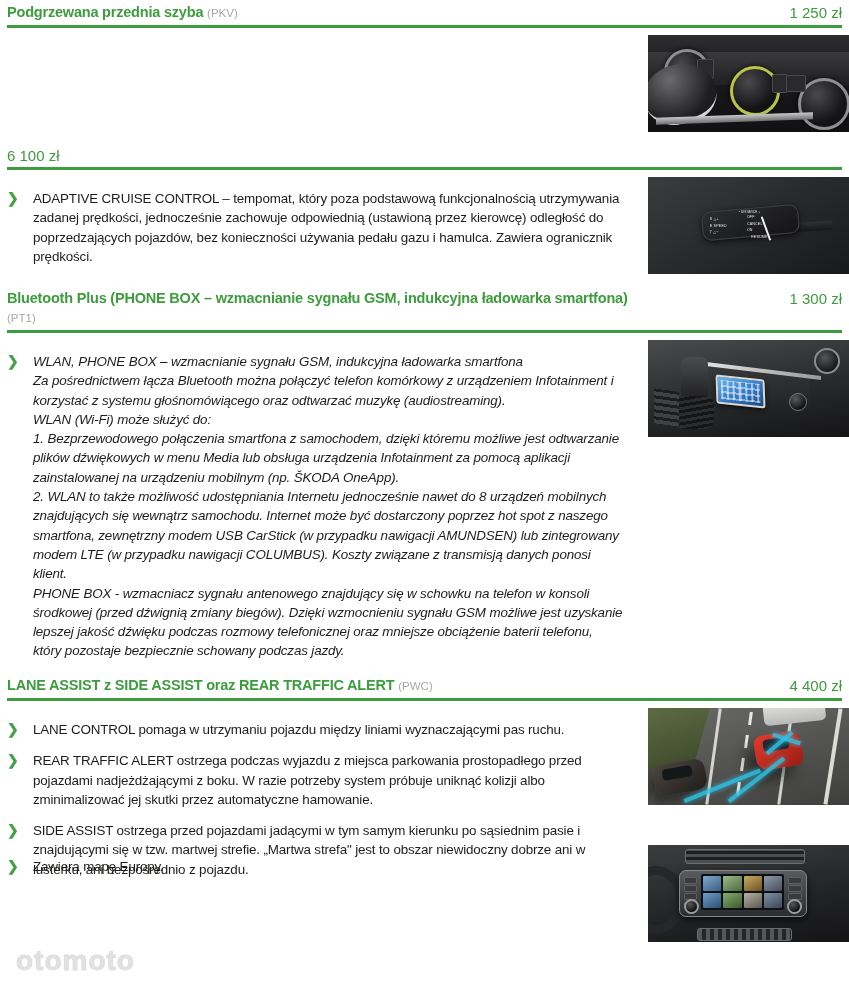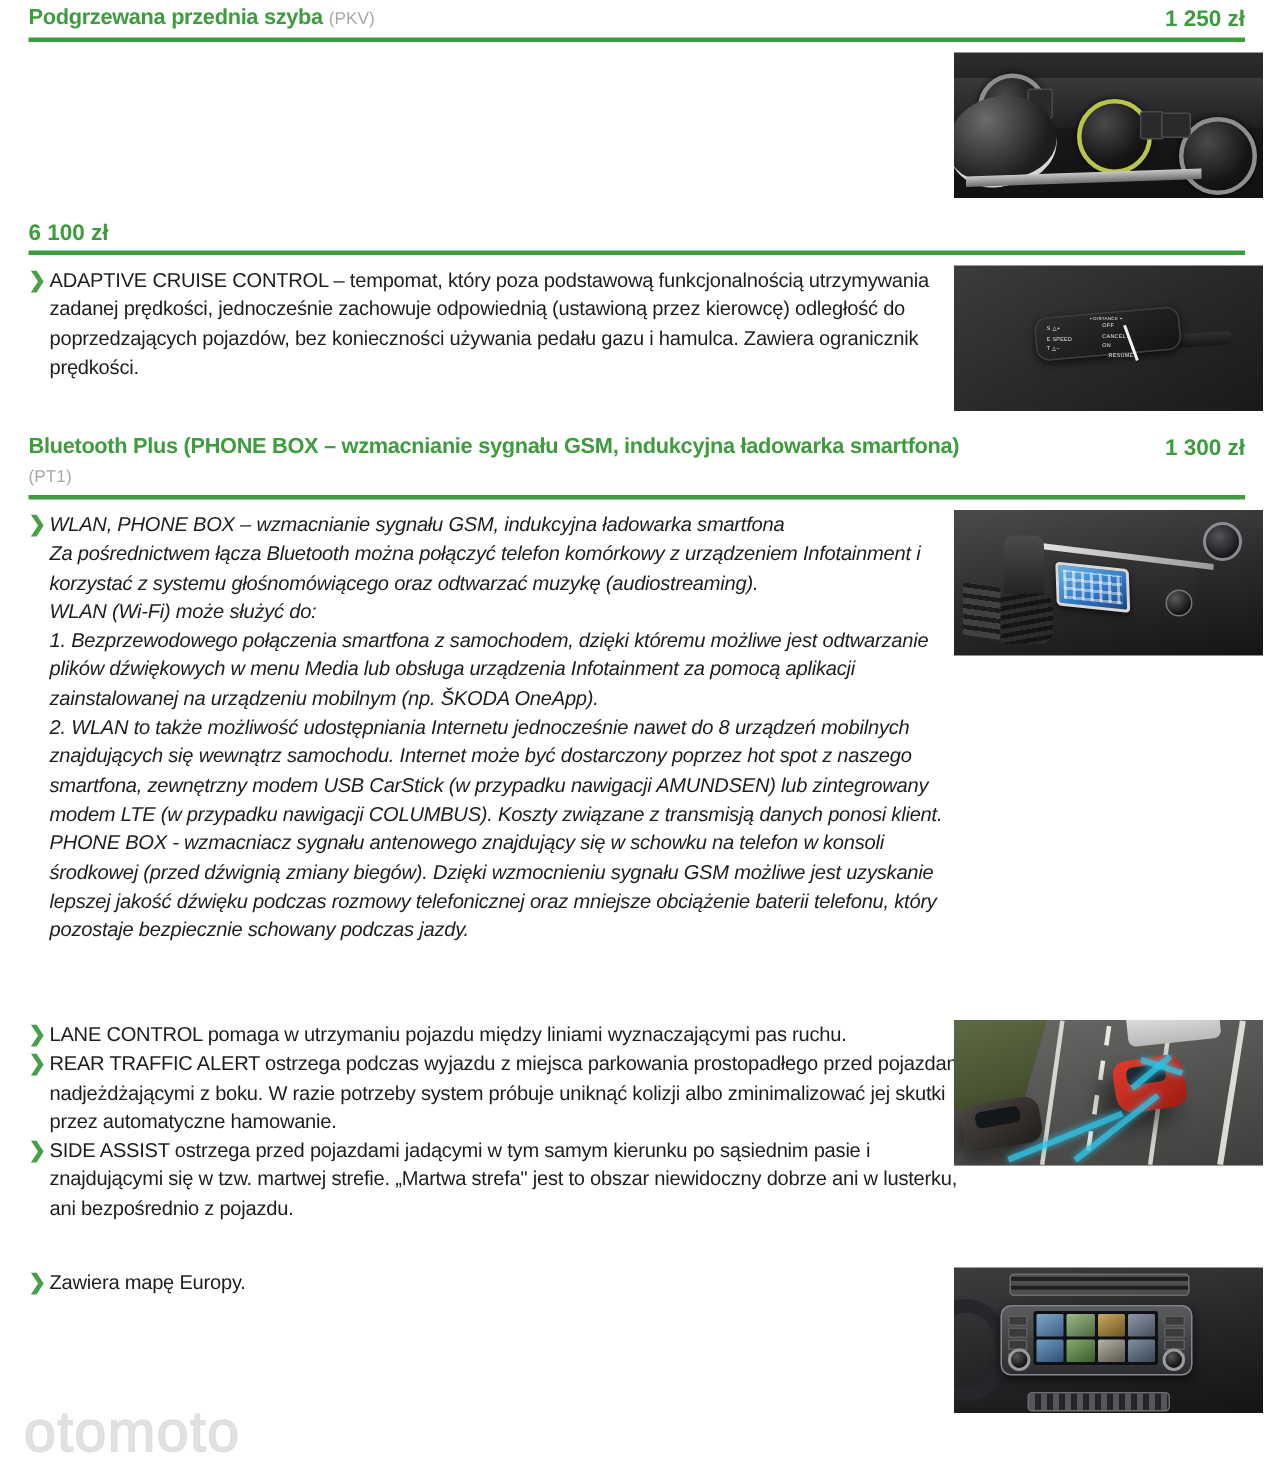--- a/index.html
+++ b/index.html
@@ -10,21 +10,21 @@
     background: #ffffff;
     font-family: "Liberation Sans", sans-serif;
     overflow: hidden;
   }
 
   .page {
     position: relative;
     width: 849px;
     height: 985px;
     background: #ffffff;
-    padding: 0 19px;
+    padding: 0 7px;
   }
 
   
   .section { position: relative; }
 
   .sec-head {
     display: flex;
     align-items: flex-start;
     justify-content: space-between;
     gap: 10px;
@@ -43,21 +43,21 @@
 
   .sec-code {
     color: #a8a8a8;
     font-weight: normal;
     font-size: 11.5px;
     letter-spacing: 0;
   }
 
   .sec-price {
     color: #3d9c3d;
-    font-weight: bold;
+    font-weight: normal;
     font-size: 15px;
     line-height: 19px;
     white-space: nowrap;
     flex: 0 0 auto;
     padding-top: 0px;
   }
 
   
   .sec-body {
     position: relative;
@@ -82,21 +82,21 @@
   .bullet .chev {
     position: absolute;
     left: 0;
     top: 0;
     color: #46a047;
     font-weight: bold;
     font-size: 14px;
     line-height: 19.3px;
   }
 
-  .bullet p { margin: 0; }
+  .bullet p { margin: 12px; }
 
   
   .photo {
     position: absolute;
     right: -12px;
     width: 206px;
     height: 97px;
     overflow: hidden;
     background: #1c1c1c;
   }
@@ -331,21 +331,21 @@
   .p5 .wheel {
     position:absolute; left:-10%; top:22%; width:28%; height:70%;
     border-radius:50%;
     border:9px solid #26272a;
     background: transparent;
   }
 
   
   .watermark {
     position:absolute; left:16px; bottom:8px;
-    font-size:38px; font-weight:normal; letter-spacing:1px;
+    font-size:28px; font-weight:bold; letter-spacing:1px;
     color:rgba(255,255,255,0);
     text-shadow: 0 0 1px rgba(200,200,200,.55), 1px 1px 0 rgba(255,255,255,.9);
     -webkit-text-stroke: 1px rgba(215,215,215,.75);
     user-select:none;
     font-family:"Liberation Sans", sans-serif;
   }
 </style>
 </head>
 <body>
 
@@ -434,20 +434,27 @@
           <div class="gaiter"></div>
           <div class="phone"></div>
           <div class="pad"></div>
           <div class="knb"></div>
         </div>
       </div>
     </div>
   </div>
 
   <div class="section" style="height:165px;">
+    <div class="sec-head">
+      <div class="sec-title">
+        <span>LANE ASSIST z SIDE ASSIST oraz REAR TRAFFIC ALERT</span>
+        <span class="sec-code">(PWC)</span>
+      </div>
+      <div class="sec-price">4 400 zł</div>
+    </div>
     <div class="sec-body" style="height:132px;">
       <div class="sec-text">
         <div class="bullet">
           <span class="chev">❯</span>
           <p>LANE CONTROL pomaga w utrzymaniu pojazdu między liniami wyznaczającymi pas ruchu.</p>
         </div>
         <div class="bullet">
           <span class="chev">❯</span>
           <p>REAR TRAFFIC ALERT ostrzega podczas wyjazdu z miejsca parkowania prostopadłego przed pojazdami nadjeżdżającymi z boku. W razie potrzeby system próbuje uniknąć kolizji albo zminimalizować jej skutki przez automatyczne hamowanie.</p>
         </div>

